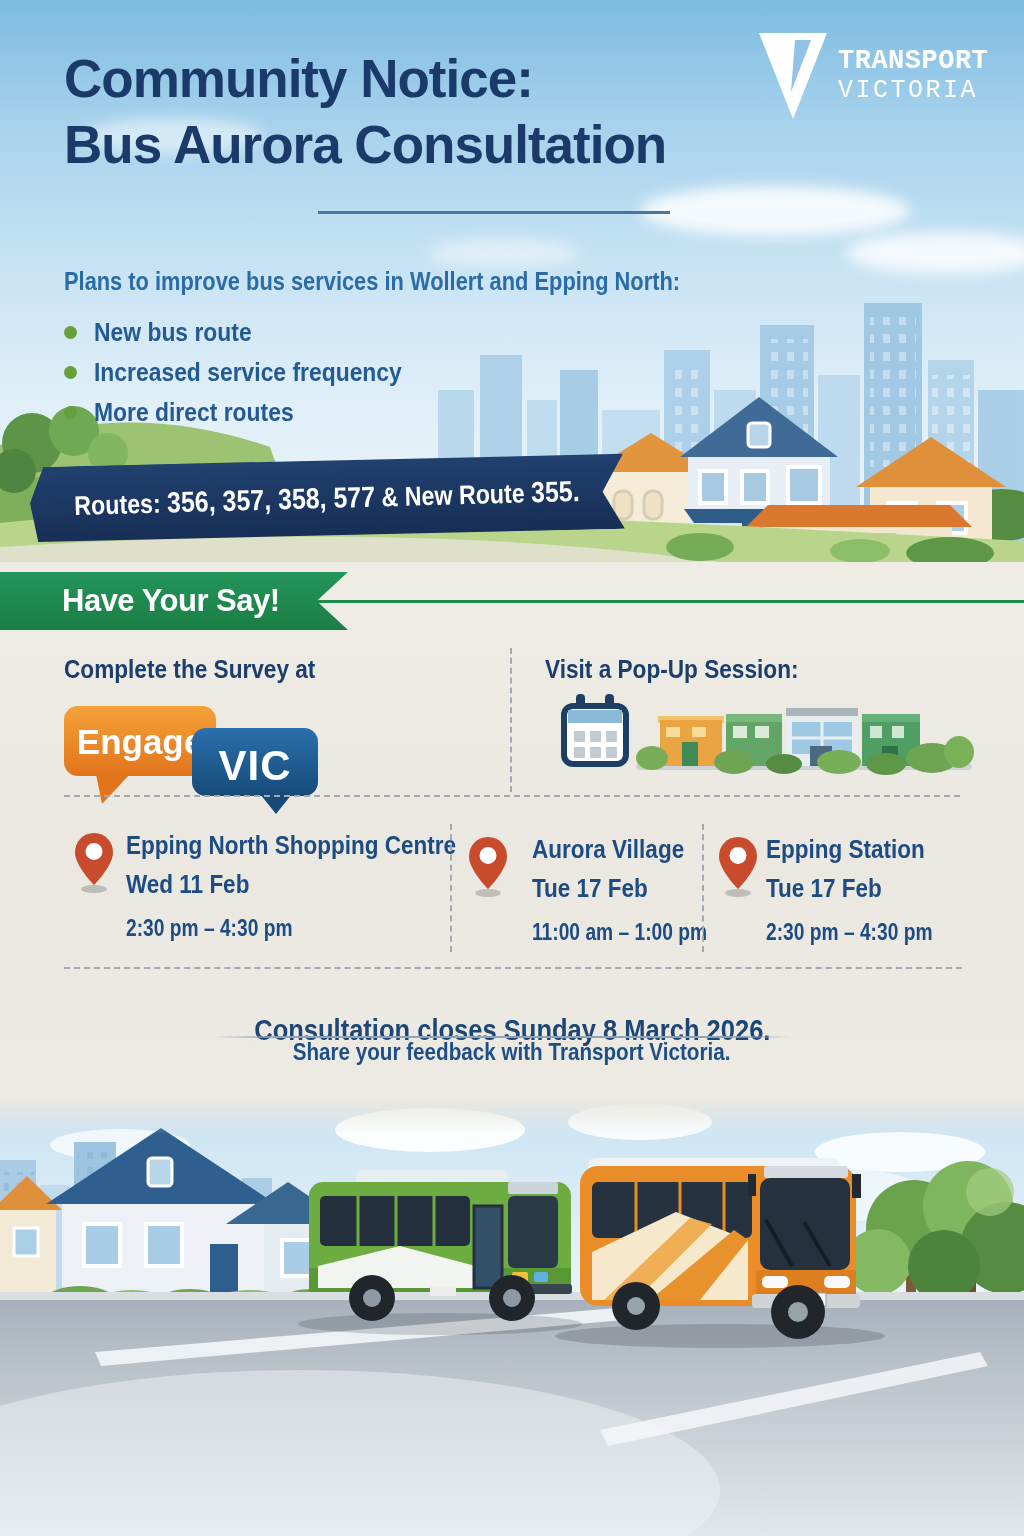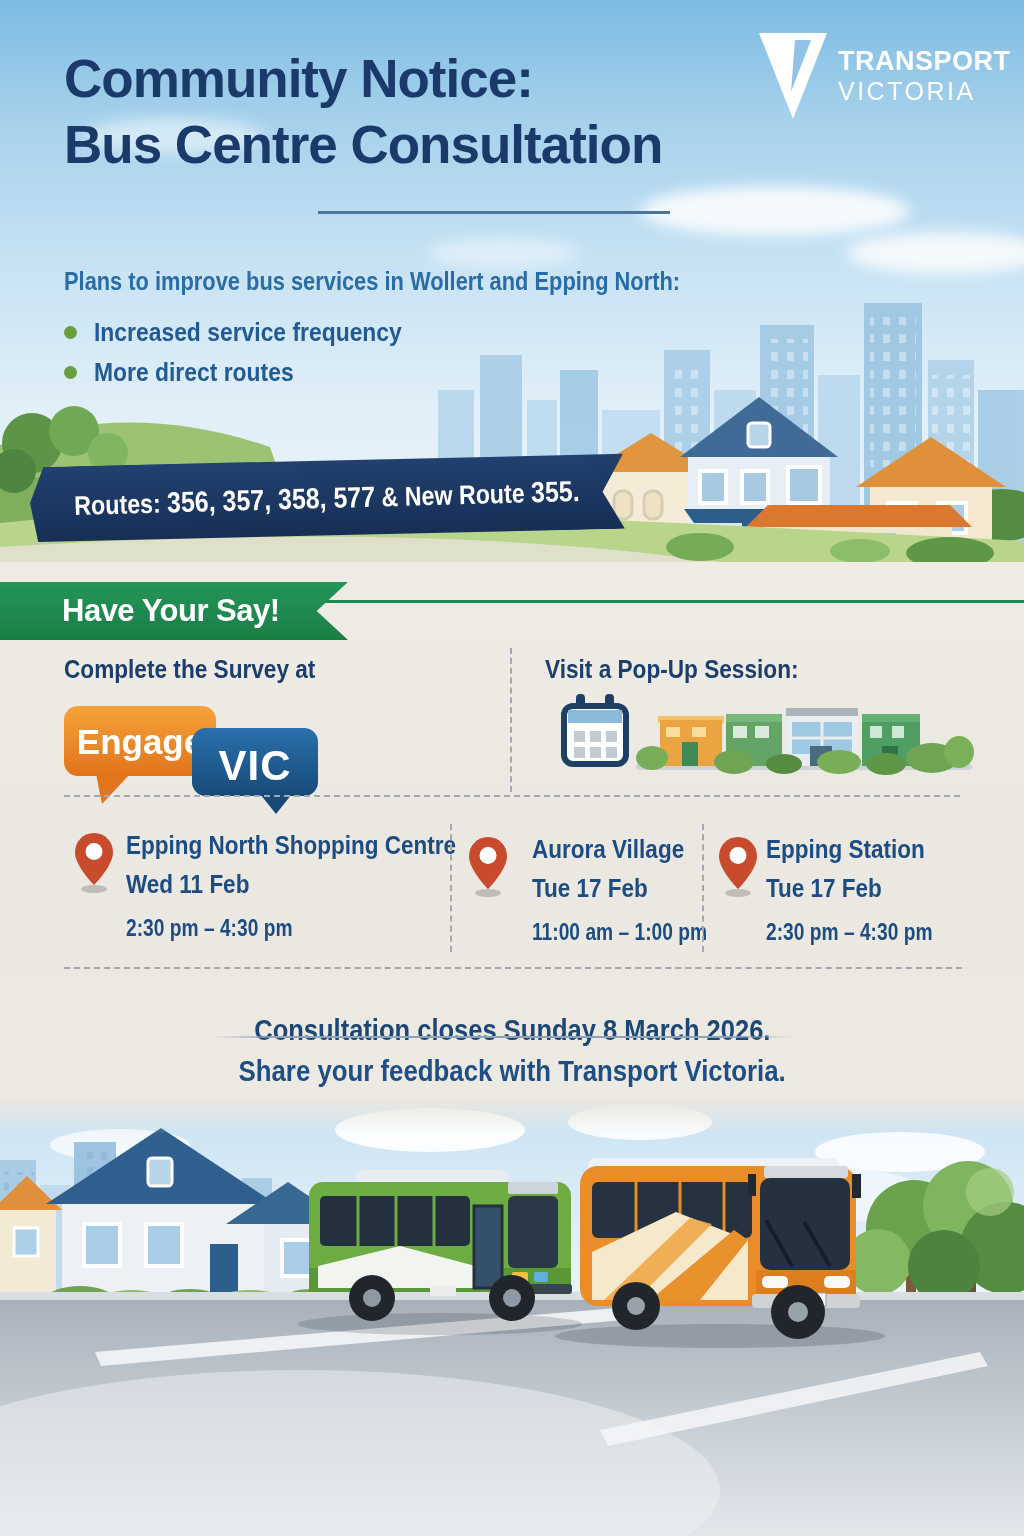--- a/index.html
+++ b/index.html
@@ -19,21 +19,21 @@
   .top-scene{position:absolute;left:0;top:295px;width:1024px;height:267px;}
 
   
   .title{position:absolute;left:64px;top:46px;color:#1b3a69;font-size:53px;font-weight:800;
     line-height:1.24;letter-spacing:-1px;}
   .subtitle{position:absolute;left:64px;top:189px;color:#1b3a69;font-size:31px;font-weight:700;}
   .subtitle-line{position:absolute;left:318px;top:211px;width:352px;height:3px;background:#4a759e;}
 
   .logo{position:absolute;left:756px;top:30px;display:flex;align-items:flex-start;}
   .logo svg{width:74px;height:92px;}
-  .logo-text{margin-left:8px;margin-top:16px;color:#fff;line-height:1.15;}
+  .logo-text{margin-left:8px;margin-top:16px;color:#fff;line-height:1.15;font-family:Liberation Mono, monospace;}
   .logo-line1{font-size:27px;font-weight:800;letter-spacing:.5px;}
   .logo-line2{font-size:25px;font-weight:400;letter-spacing:2.5px;}
 
   .intro-heading{position:absolute;left:64px;top:266px;color:#2a6ca6;font-size:26px;font-weight:700;
     white-space:nowrap;transform:scaleX(.84);transform-origin:left top;}
   .bullets{position:absolute;left:64px;top:312px;margin:0;padding:0;list-style:none;}
   .bullets li{display:flex;align-items:center;height:40px;}
   .bdot{width:13px;height:13px;border-radius:50%;background:#679f3e;margin-right:17px;flex:none;}
   .btext{color:#235a93;font-size:26px;font-weight:700;white-space:nowrap;
     transform:scaleX(.88);transform-origin:left center;}
@@ -45,21 +45,21 @@
     clip-path:polygon(2.4% 0,100% 4%,96.4% 52%,100% 100%,1.2% 96%,0 46%);
     display:flex;align-items:center;justify-content:center;color:#fff;}
   .routes-text{white-space:nowrap;transform:scaleX(.86);font-size:27px;}
   .rt-reg{font-weight:600;}
   .rt-bold{font-weight:800;font-size:29px;}
 
   
   .paper{position:absolute;left:0;top:562px;width:1024px;height:538px;
     background:linear-gradient(180deg,#efece6 0%,#ebe8e1 55%,#edeae3 100%);}
   .green-line{position:absolute;left:310px;top:38px;right:0;height:3px;background:#1f8b4e;}
-  .green-banner{position:absolute;left:0;top:20px;width:348px;height:58px;
+  .green-banner{position:absolute;left:0;top:10px;width:348px;height:58px;
     background:linear-gradient(180deg,#24955b,#1a7e44);
     clip-path:polygon(0 0,100% 0,91% 50%,100% 100%,0 100%);
     display:flex;align-items:center;padding-left:62px;box-sizing:border-box;
     color:#fff;font-size:31px;font-weight:800;letter-spacing:-.5px;}
 
   .survey-heading{position:absolute;left:64px;top:92px;color:#1b3e6d;font-size:26px;font-weight:700;
     white-space:nowrap;transform:scaleX(.87);transform-origin:left top;}
   .engage-logo{position:absolute;left:60px;top:128px;width:265px;height:125px;}
   .v-dash{position:absolute;border-left:2px dashed #a3a9b0;}
   .vd1{left:510px;top:86px;height:144px;}
@@ -85,22 +85,22 @@
   .s-time{font-size:24px;font-weight:700;line-height:39px;margin-top:4px;white-space:nowrap;
     transform:scaleX(.8);transform-origin:left top;}
   .vd2{left:450px;top:262px;height:128px;}
   .vd3{left:702px;top:262px;height:128px;}
 
   .closing-deadline{position:absolute;left:0;top:452px;width:100%;text-align:center;
     color:#1b4676;font-size:29px;font-weight:800;}
   .closing-deadline span{display:inline-block;transform:scaleX(.88);white-space:nowrap;}
   .closing-underline{position:absolute;left:212px;top:474px;width:580px;height:2px;
     background:linear-gradient(90deg,rgba(143,163,184,0),#8fa3b8 12%,#8fa3b8 88%,rgba(143,163,184,0));}
-  .closing-feedback{position:absolute;left:0;top:492px;width:100%;text-align:center;
-    color:#1d4e86;font-size:30px;font-weight:700;}
+  .closing-feedback{position:absolute;left:0;top:476px;width:100%;text-align:center;
+    color:#1d4e86;font-size:24px;font-weight:700;}
   .closing-feedback span{display:inline-block;transform:scaleX(.86);white-space:nowrap;}
 
   
   .bottom-scene{position:absolute;left:0;top:1100px;width:1024px;height:436px;}
   svg text{font-family:"Liberation Sans","DejaVu Sans",sans-serif;}
 </style>
 </head>
 <body>
 
 <div id="poster">
@@ -190,37 +190,41 @@
       <g fill="#76ab57">
         <ellipse cx="700" cy="252" rx="34" ry="14"></ellipse>
         <ellipse cx="950" cy="258" rx="44" ry="16" fill="#5f9748"></ellipse>
         <ellipse cx="860" cy="256" rx="30" ry="12" fill="#8cbd68"></ellipse>
       </g>
     </svg>
   </div>
 
   <div class="title">
     <div>Community Notice:</div>
-    <div>Bus Centre Consultation</div>
+    <div>Bus Aurora Consultation</div>
   </div>
   <div class="subtitle-line"></div>
 
   <div class="logo">
     <svg viewBox="0 0 74 92">
       <polygon points="3,3 71,3 37,89" fill="#ffffff"></polygon>
       <polygon points="39,10 55,10 35,62" fill="#90c3e5"></polygon>
     </svg>
     <div class="logo-text">
       <div class="logo-line1">TRANSPORT</div>
       <div class="logo-line2">VICTORIA</div>
     </div>
   </div>
 
   <div class="intro-heading">Plans to improve bus services in Wollert and Epping North:</div>
   <ul class="bullets">
+    <li>
+      <span class="bdot"></span>
+      <span class="btext">New bus route</span>
+    </li>
     <li>
       <span class="bdot"></span>
       <span class="btext">Increased service frequency</span>
     </li>
     <li>
       <span class="bdot"></span>
       <span class="btext">More direct routes</span>
     </li>
   </ul>
 

